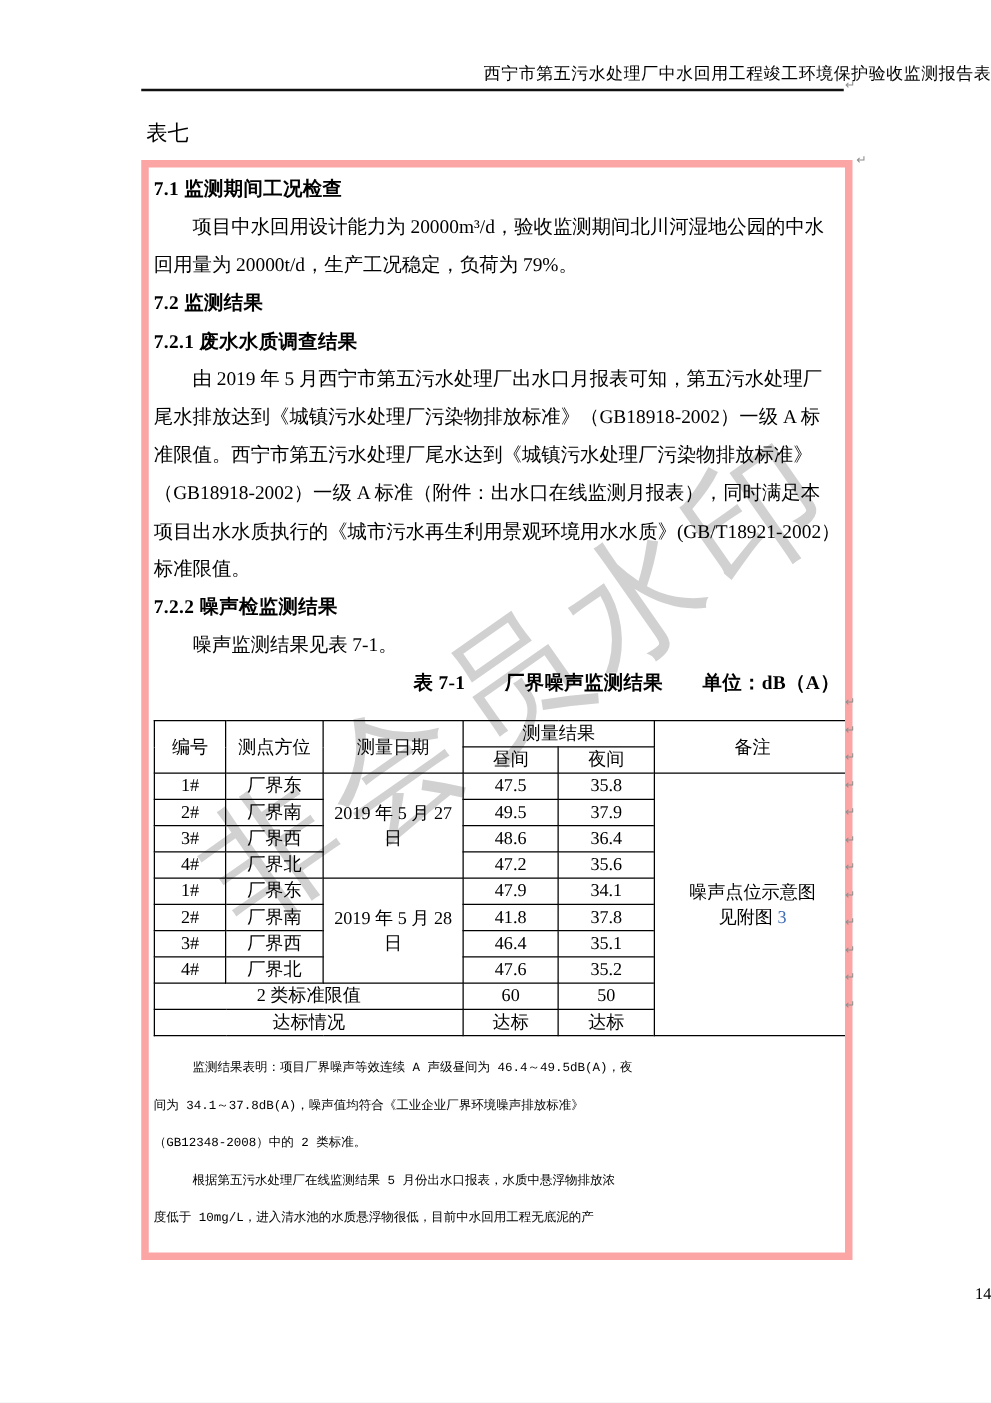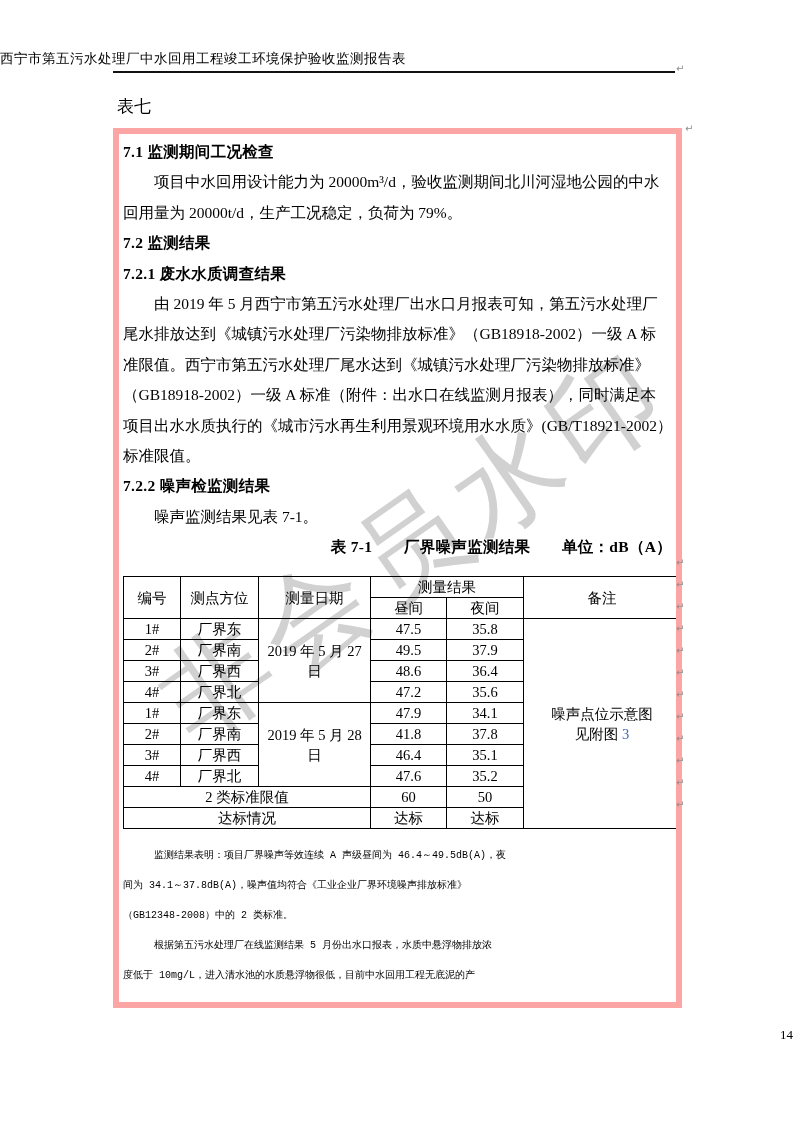--- a/index.html
+++ b/index.html
@@ -3,21 +3,21 @@
 <meta charset="utf-8">
 <style>
   * { margin:0; padding:0; box-sizing:border-box; }
   body { background:#e9e9e9; font-family:"Liberation Serif","DejaVu Serif",serif; }
   .page {
     position:relative; width:793px; height:1122px; margin:0 auto;
     background:#ffffff; color:#000; overflow:hidden;
   }
   .header-title {
     position:absolute; top:50px; left:0; width:100%;
-    text-align:left; font-size:13.5px; letter-spacing:.5px;
+    text-align:right; font-size:13.5px; letter-spacing:.5px;
   }
   .header-rule {
     position:absolute; top:71px; left:113px; width:562px;
     border-top:2px solid #111;
   }
   .hdr-mark { position:absolute; top:64px; left:676px; }
   .box-mark { position:absolute; top:124px; left:685px; }
   .page-label {
     position:absolute; top:95px; left:117px;
     font-size:17px; font-weight:normal;

